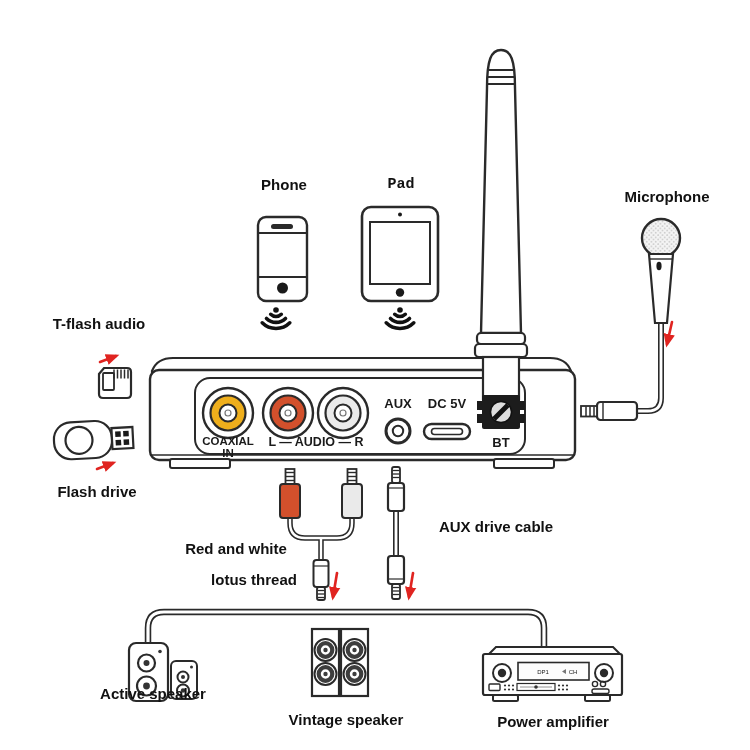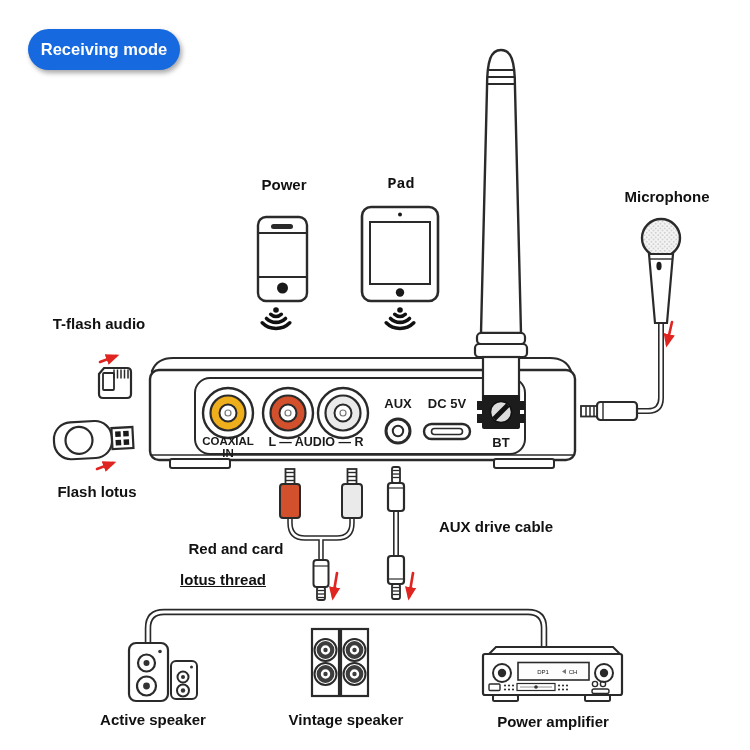--- a/index.html
+++ b/index.html
@@ -281,26 +281,25 @@
       <circle cx="595" cy="684" r="2.6" stroke-width="1.4"></circle>
       <circle cx="603" cy="684" r="2.6" stroke-width="1.4"></circle>
       <rect x="592" y="689" width="17" height="4.5" rx="2" stroke-width="1.4"></rect>
       <rect x="493" y="695" width="25" height="6" rx="1.5" fill="#ffffff" stroke-width="2"></rect>
       <rect x="585" y="695" width="25" height="6" rx="1.5" fill="#ffffff" stroke-width="2"></rect>
     </g>
     <text x="543" y="674" font-size="6" text-anchor="middle" fill="#555" class="tiny">DP1</text>
     <text x="573" y="674" font-size="6" text-anchor="middle" fill="#555" class="tiny">CH</text>
   </svg>
 
-  <div class="badge" style="left:28px;top:29px;transform:none;">Receiving mode</div>
-
-  <div class="lbl" style="left:284px;top:176px;">Power</div>
+
+  <div class="lbl" style="left:284px;top:176px;">Phone</div>
   <div class="lbl" style="left:401px;top:176px;font-family:Liberation Mono, monospace;">Pad</div>
   <div class="lbl" style="left:667px;top:188px;text-align:right;">Microphone</div>
   <div class="lbl" style="left:99px;top:315px;">T-flash audio</div>
-  <div class="lbl" style="left:97px;top:483px;">Flash lotus</div>
-  <div class="lbl" style="left:236px;top:540px;">Red and card</div>
-  <div class="lbl" style="left:223px;top:571px;text-decoration:underline;">lotus thread</div>
+  <div class="lbl" style="left:97px;top:483px;">Flash drive</div>
+  <div class="lbl" style="left:236px;top:540px;">Red and white</div>
+  <div class="lbl" style="left:254px;top:571px;">lotus thread</div>
   <div class="lbl" style="left:496px;top:518px;">AUX drive cable</div>
-  <div class="lbl" style="left:153px;top:711px;">Active speaker</div>
+  <div class="lbl" style="left:153px;top:685px;">Active speaker</div>
   <div class="lbl" style="left:346px;top:711px;">Vintage speaker</div>
   <div class="lbl" style="left:553px;top:713px;">Power amplifier</div>
 </div>
 
 </body></html>

